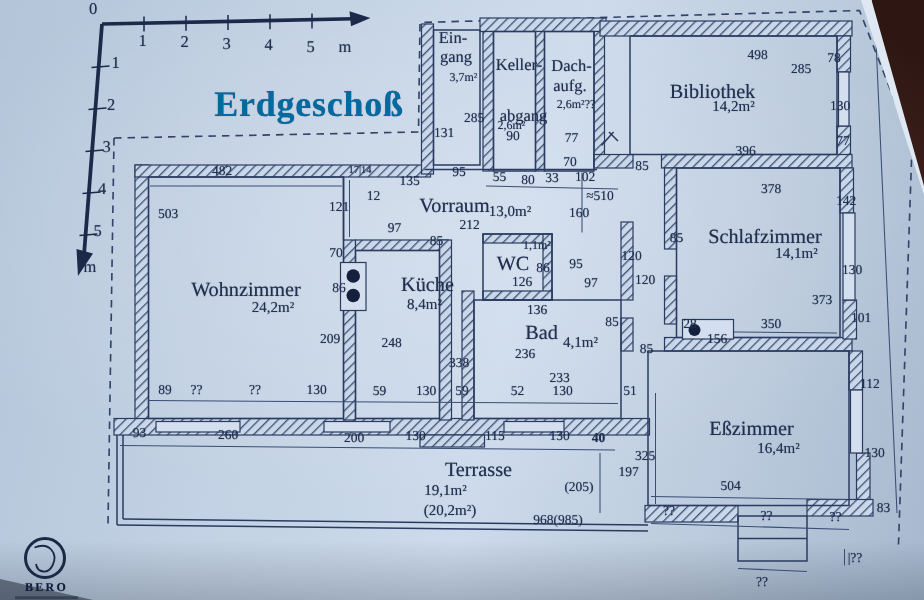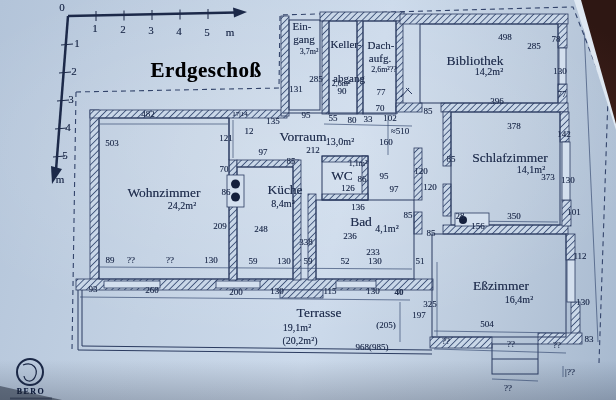--- a/index.html
+++ b/index.html
@@ -14,21 +14,21 @@
   .corner-edge{position:absolute;inset:0;background:#dfe8f2;
       clip-path:polygon(574px 0,583px 0,616px 118px,616px 130px);}
   .corner-tr{position:absolute;inset:0;
       background:linear-gradient(210deg,#2e1713 5%,#5c2f26 45%,#6f4233 85%);
       clip-path:polygon(581px 0,616px 0,616px 124px);}
   .corner-bl{position:absolute;inset:0;background:rgba(24,31,48,.5);
       clip-path:polygon(0 386px,62px 400px,0 400px);}
   svg.plan{position:absolute;left:0;top:0;}
   .lbl{position:absolute;transform:translate(-50%,-50%);color:#22304f;
        white-space:nowrap;text-shadow:0 0 .6px rgba(28,40,76,.55);line-height:1;}
-  .title{font-size:21px;font-weight:bold;letter-spacing:.5px;color:#000000;}
+  .title{font-size:24px;font-weight:bold;letter-spacing:.5px;color:#0369a1;}
   .room{font-size:13.5px;}
   .area{font-size:10px;}
   .dim{font-size:9px;}
   .tick{font-size:11px;}
   .logo{font-size:8px;font-weight:bold;letter-spacing:1.5px;color:#101d3c;}
 </style>
 </head>
 <body>
 
 <div class="stage">
@@ -234,21 +234,21 @@
       <span class="lbl dim" style="left: 505px; top: 37px;">498</span>
       <span class="lbl dim" style="left: 534px; top: 46px;">285</span>
       <span class="lbl dim" style="left: 556px; top: 39px;">78</span>
       <span class="lbl dim" style="left: 560px; top: 71px;">130</span>
       <span class="lbl dim" style="left: 562px; top: 94px;">77</span>
       <span class="lbl dim" style="left: 497px; top: 101px;">396</span>
       <span class="lbl dim" style="left: 514px; top: 126px;">378</span>
       <span class="lbl dim" style="left: 564px; top: 134px;">142</span>
       <span class="lbl dim" style="left: 451px; top: 159px;">85</span>
       <span class="lbl dim" style="left: 568px; top: 180px;">130</span>
-      <span class="lbl dim" style="left: 548px; top: 177px;">373</span>
+      <span class="lbl dim" style="left: 548px; top: 200px;">373</span>
       <span class="lbl dim" style="left: 574px; top: 212px;">101</span>
       <span class="lbl dim" style="left: 460px; top: 216px;">28</span>
       <span class="lbl dim" style="left: 514px; top: 216px;">350</span>
       <span class="lbl dim" style="left: 478px; top: 226px;">156</span>
       <span class="lbl dim" style="left: 263px; top: 152px;">97</span>
       <span class="lbl dim" style="left: 313px; top: 150px;">212</span>
       <span class="lbl dim" style="left: 291px; top: 161px;">85</span>
       <span class="lbl dim" style="left: 224px; top: 169px;">70</span>
       <span class="lbl dim" style="left: 226px; top: 192px;">86</span>
       <span class="lbl dim" style="left: 362px; top: 179px;">86</span>

